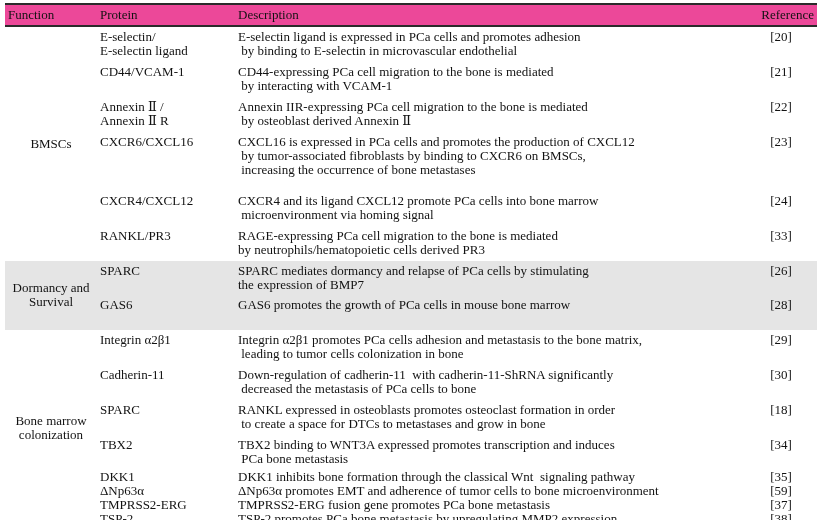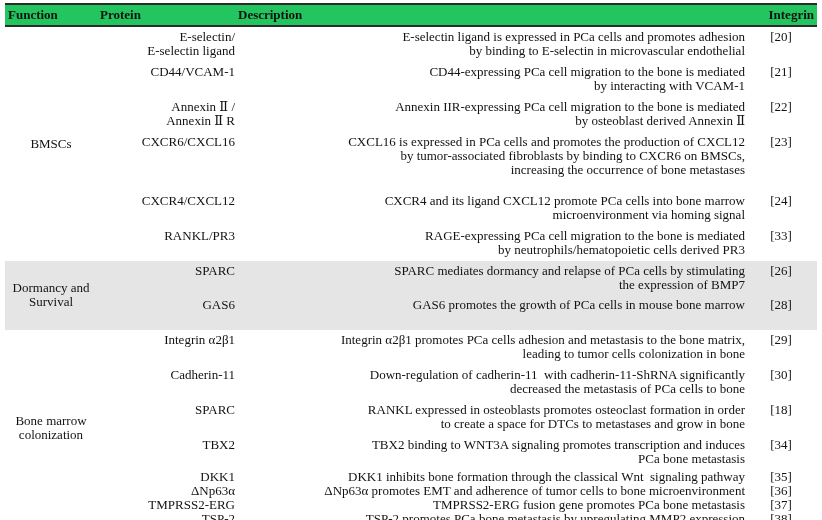--- a/index.html
+++ b/index.html
@@ -26,44 +26,44 @@
     line-height: 14px;
     border-top: 2px solid #2b2b2b;
     border-bottom: 2px solid #2b2b2b;
   }
   col.c-fn   { width: 92px; }
   col.c-prot { width: 138px; }
   col.c-desc { width: 510px; }
   col.c-ref  { width: 72px; }
 
   thead th {
-    background: #22c55e;
+    background: #ec4899;
     border-bottom: 2px solid #2b2b2b;
-    font-weight: bold;
+    font-weight: normal;
     text-align: left;
     padding: 3px 0 3px 3px;
     vertical-align: middle;
   }
   thead th.ref-h {
     text-align: right;
     padding-right: 3px;
   }
 
   td {
     vertical-align: top;
     padding: 3px 0 4px 3px;
   }
   td.fn {
     text-align: center;
     vertical-align: middle;
     white-space: pre-wrap;
     padding-left: 0;
   }
-  td.protein { white-space: pre-wrap; text-align: right; }
-  td.desc    { white-space: pre-wrap; text-align: right; }
+  td.protein { white-space: pre-wrap; }
+  td.desc    { white-space: pre-wrap; }
   td.ref     { text-align: center; padding-left: 0; }
 
   tr.band td { background: #e5e5e5; }
   tr.gap td.protein, tr.gap td.desc, tr.gap td.ref { padding-bottom: 14px; font-family: Liberation Serif, serif; }
   tr.short td.protein, tr.short td.desc, tr.short td.ref { padding-top: 2px; padding-bottom: 18px; }
   tr.tight td { padding-top: 0; padding-bottom: 0; }
 </style>
 </head>
 <body>
 
@@ -73,21 +73,21 @@
       <col class="c-fn">
         <col class="c-prot">
         <col class="c-desc">
         <col class="c-ref">
     </colgroup>
     <thead>
       <tr>
         <th>Function</th>
         <th>Protein</th>
         <th>Description</th>
-        <th class="ref-h">Integrin</th>
+        <th class="ref-h">Reference</th>
       </tr>
     </thead>
     <tbody>
 
       <tr>
         <td class="fn" rowspan="6">BMSCs</td>
         <td class="protein">E-selectin/
 E-selectin ligand</td>
         <td class="desc">E-selectin ligand is expressed in PCa cells and promotes adhesion
  by binding to E-selectin in microvascular endothelial</td>
@@ -155,33 +155,33 @@
         <td class="ref">[30]</td>
       </tr>
       <tr>
         <td class="protein">SPARC</td>
         <td class="desc">RANKL expressed in osteoblasts promotes osteoclast formation in order
  to create a space for DTCs to metastases and grow in bone</td>
         <td class="ref">[18]</td>
       </tr>
       <tr>
         <td class="protein">TBX2</td>
-        <td class="desc">TBX2 binding to WNT3A signaling promotes transcription and induces
+        <td class="desc">TBX2 binding to WNT3A expressed promotes transcription and induces
  PCa bone metastasis</td>
         <td class="ref">[34]</td>
       </tr>
       <tr class="tight">
         <td class="protein">DKK1</td>
         <td class="desc">DKK1 inhibits bone formation through the classical Wnt  signaling pathway</td>
         <td class="ref">[35]</td>
       </tr>
       <tr class="tight">
         <td class="protein">ΔNp63α</td>
         <td class="desc">ΔNp63α promotes EMT and adherence of tumor cells to bone microenvironment</td>
-        <td class="ref">[36]</td>
+        <td class="ref">[59]</td>
       </tr>
       <tr class="tight">
         <td class="protein">TMPRSS2-ERG</td>
         <td class="desc">TMPRSS2-ERG fusion gene promotes PCa bone metastasis</td>
         <td class="ref">[37]</td>
       </tr>
       <tr class="tight">
         <td class="protein">TSP-2</td>
         <td class="desc">TSP-2 promotes PCa bone metastasis by upregulating MMP2 expression</td>
         <td class="ref">[38]</td>

